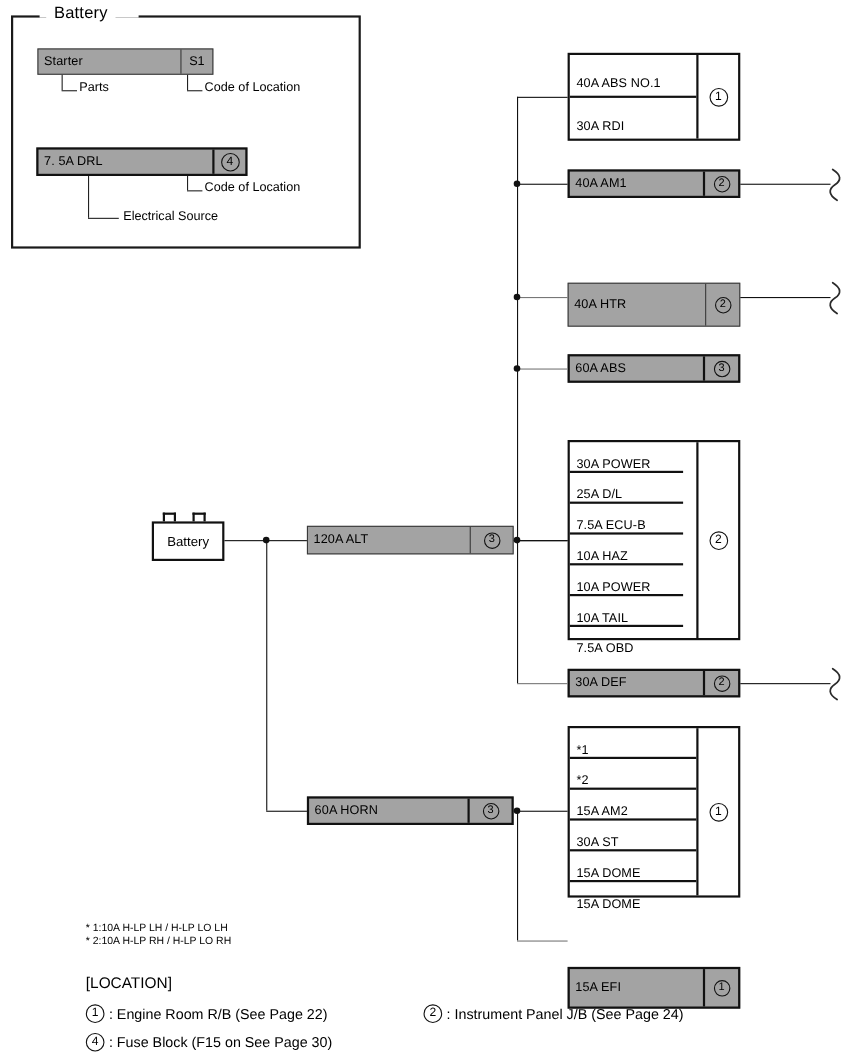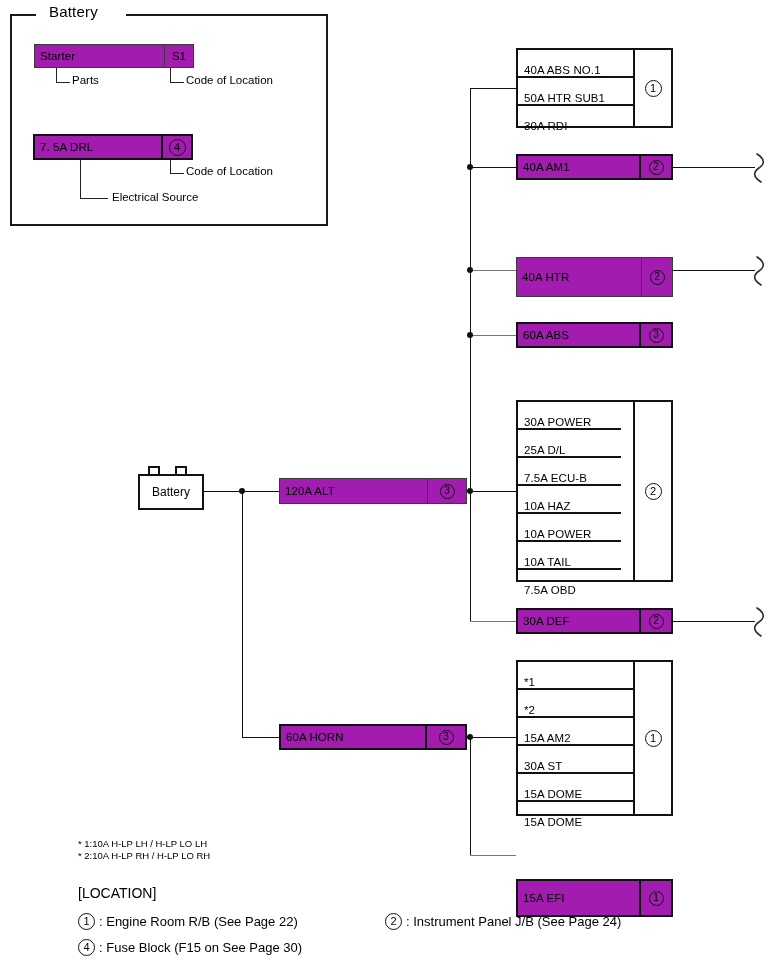--- a/index.html
+++ b/index.html
@@ -39,21 +39,21 @@
     left: 36px; top: 10px;
     width: 90px; height: 6px;
     background: #ffffff;
   }
 
   
   .fbox {
     box-sizing: border-box;
     display: flex;
     align-items: stretch;
-    background: #a21caf;
+    background: #a3a3a3;
   }
   .fbox.thin { border: 1px solid #3a3a3a; }
   .fbox.thick { border: 2.5px solid #111111; }
   .fbox .label {
     flex: 1 1 auto;
     display: flex;
     align-items: center;
     padding-left: 5px;
     font-size: 11.5px;
     white-space: nowrap;
@@ -177,21 +177,21 @@
   </div>
 
   <div class="abs leader-v" style="left:56px; top:68px; height:14px;"></div>
   <div class="abs leader-h" style="left:56px; top:82px; width:14px;"></div>
   <div class="abs leader-txt" style="left:72px; top:74px;">Parts</div>
 
   <div class="abs leader-v" style="left:170px; top:68px; height:14px;"></div>
   <div class="abs leader-h" style="left:170px; top:82px; width:14px;"></div>
   <div class="abs leader-txt" style="left:186px; top:74px;">Code of Location</div>
 
-  <div class="abs fbox thick" style="left:33px; top:134px; width:160px; height:26px;">
+  <div class="abs fbox thick" style="left:33px; top:134px; width:192px; height:26px;">
     <div class="label">7. 5A DRL</div>
     <div class="code" style="flex-basis:28px;">
       <span class="circ lg">4</span>
     </div>
   </div>
 
   <div class="abs leader-v" style="left:80px; top:160px; height:38px;"></div>
   <div class="abs leader-h" style="left:80px; top:198px; width:28px;"></div>
   <div class="abs leader-txt" style="left:112px; top:191px;">Electrical Source</div>
 
@@ -228,21 +228,20 @@
       <span class="circ">3</span>
     </div>
   </div>
   <div class="abs wh bold" style="left:467px; top:737px; width:50px;"></div>
   <div class="abs dot" style="left:467px; top:734px;"></div>
   <div class="abs wv bold" style="left:470px; top:737px; height:118px;"></div>
 
   <div class="abs group" style="left:516px; top:48px; width:157px; height:80px;">
     <div class="rows">
       <div class="row">40A ABS NO.1</div>
-      <div class="row">50A HTR SUB1</div>
       <div class="row">30A RDI</div>
     </div>
     <div class="codecell">
       <span class="circ lg">1</span>
     </div>
   </div>
   <div class="abs wh bold" style="left:470px; top:88px; width:46px;"></div>
 
   <div class="abs fbox thick" style="left:516px; top:154px; width:157px; height:26px;">
     <div class="label">40A AM1</div>

